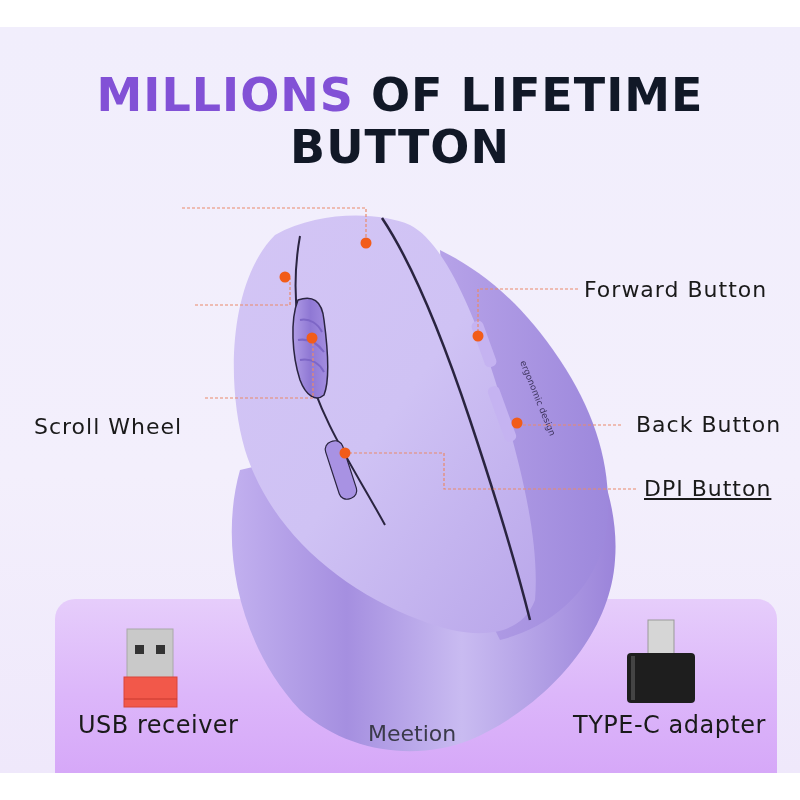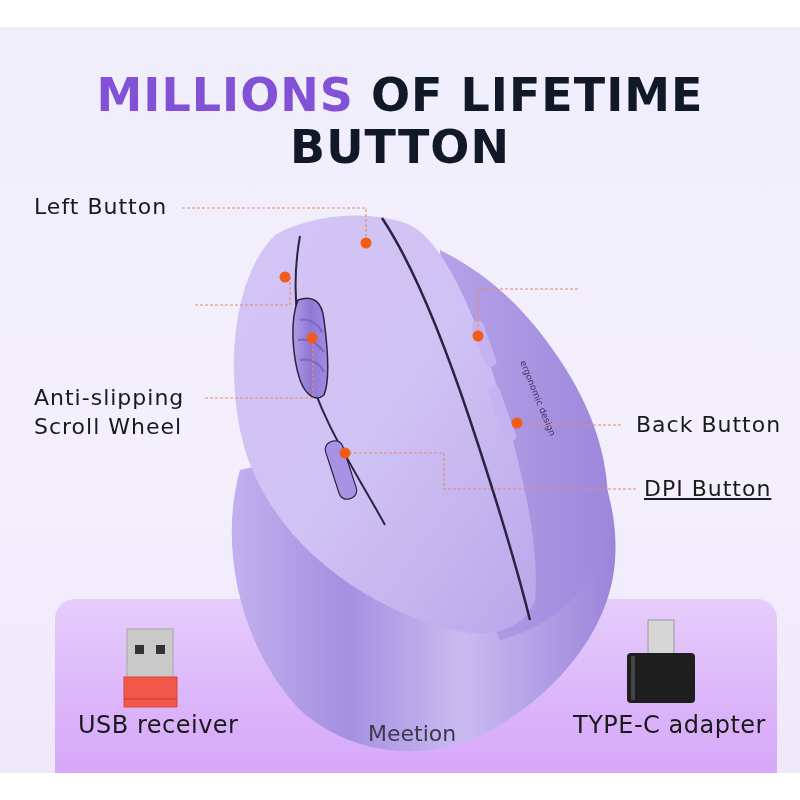--- a/index.html
+++ b/index.html
@@ -95,22 +95,21 @@
       <line x1="124" y1="699" x2="177" y2="699" stroke="#c8392f"></line>
     </g>
 
     <g>
       <rect x="648" y="620" width="26" height="35" fill="#d6d6d6" stroke="#999"></rect>
       <rect x="627" y="653" width="68" height="50" rx="4" fill="#1e1e1e"></rect>
       <rect x="631" y="656" width="4" height="44" fill="#444"></rect>
     </g>
   </svg>
 
-  <div class="label" style="left:34px;top:167px;">Left Button</div>
-  <div class="label" style="left:34px;top:358px;">Anti-slipping</div>
   <div class="label" style="left:34px;top:387px;">Scroll Wheel</div>
 
+  <div class="label" style="left:584px;top:250px;">Forward Button</div>
   <div class="label" style="left:636px;top:385px;">Back Button</div>
   <div class="label" style="left:644px;top:449px;text-decoration:underline;">DPI Button</div>
 
   <div class="acc-label" style="left:78px;top:684px;">USB receiver</div>
   <div class="acc-label" style="left:561px;top:684px;margin-left:12px;">TYPE-C adapter</div>
 </div>
 
 </body></html>

